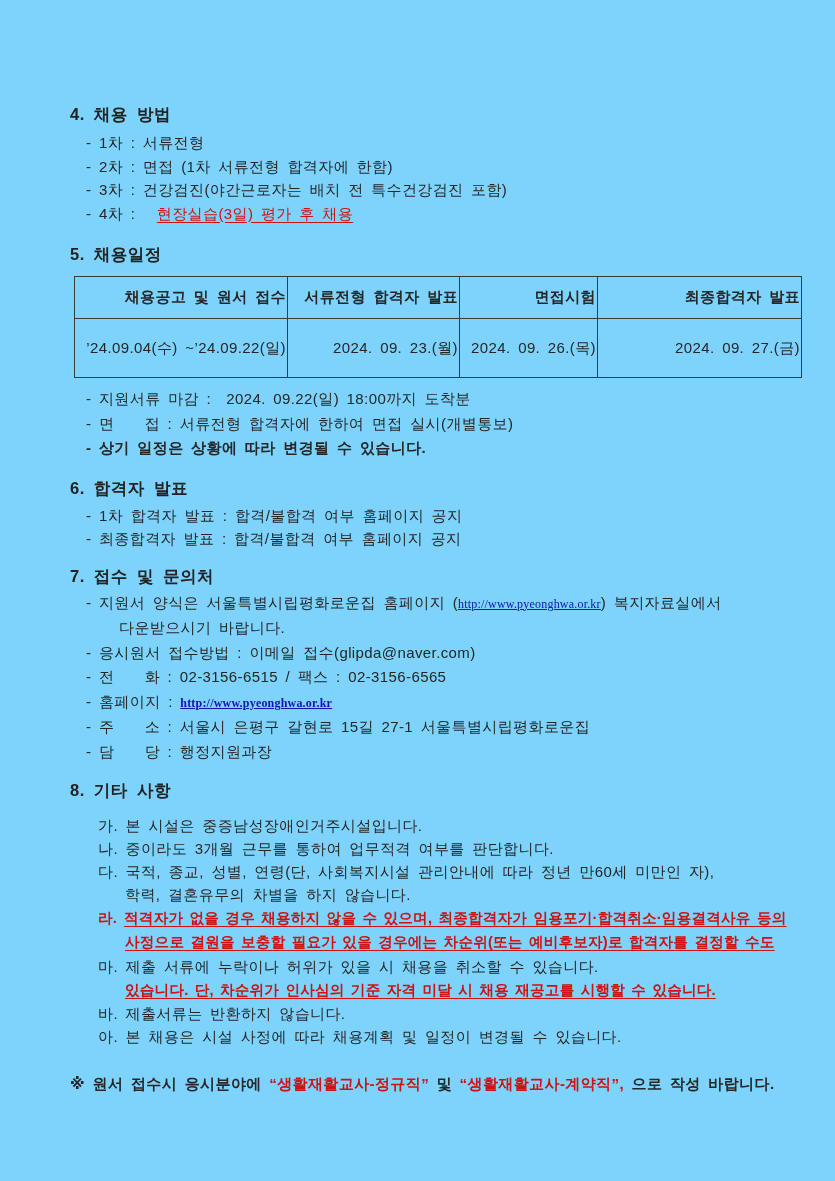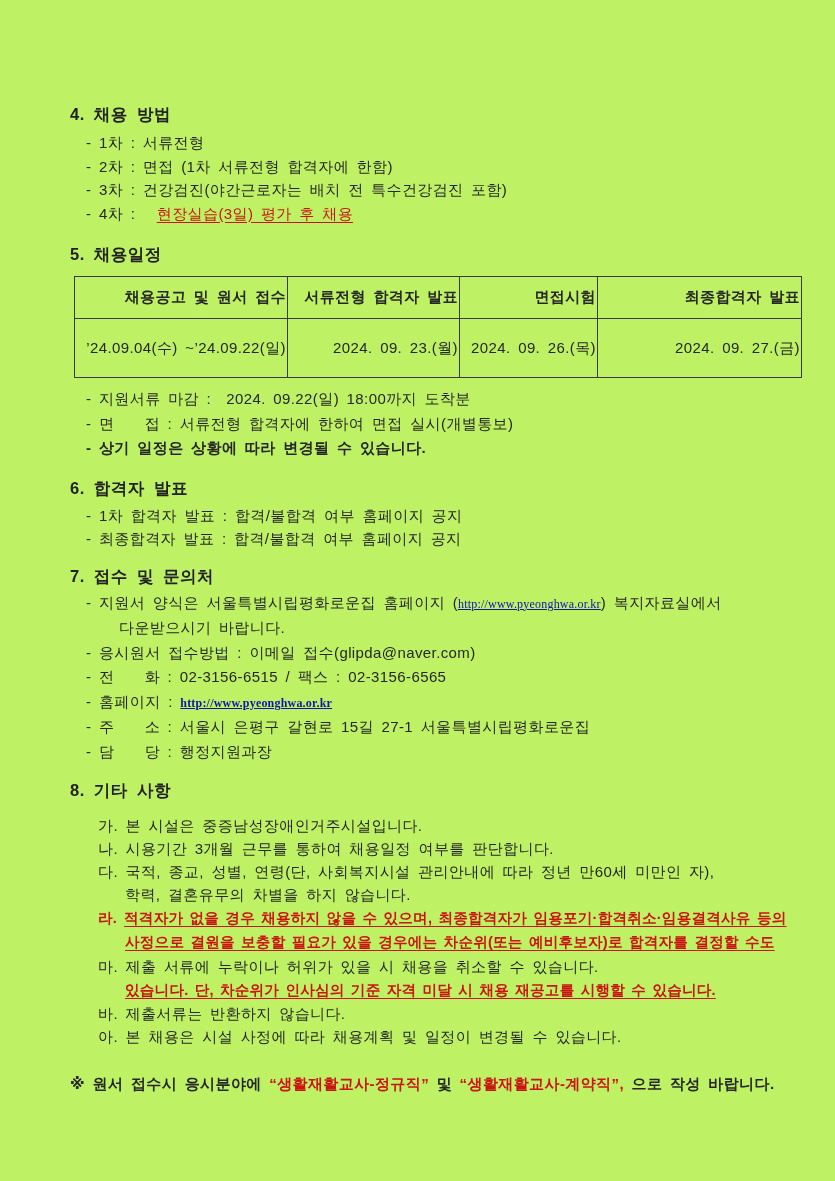--- a/index.html
+++ b/index.html
@@ -1,17 +1,17 @@
 <!DOCTYPE html>
 <html><head>
 <meta charset="utf-8">
 <style>
   html,body{margin:0;padding:0;background:#e8e8e8;}
   .page{
-    width:835px;height:1181px;background:#bef264;position:relative;
+    width:835px;height:1181px;background:#7dd3fc;position:relative;
     font-family:"Liberation Sans","DejaVu Sans",sans-serif;
     color:#262626;overflow:hidden;margin:0 auto;
   }
   .content{position:absolute;left:70px;top:104px;width:745px;}
   .h{
     font-size:16.5px;font-weight:bold;margin:0;letter-spacing:0.5px;
     word-spacing:4px;color:#222;
   }
   .line{
     font-size:15px;line-height:23.5px;white-space:pre-wrap;
@@ -122,21 +122,21 @@
         <div class="line"><span>- 홈페이지 : </span><a class="link bold" href="#">http://www.pyeonghwa.or.kr</a></div>
         <div class="line">- 주    소 : 서울시 은평구 갈현로 15길 27-1 서울특별시립평화로운집</div>
         <div class="line">- 담    당 : 행정지원과장</div>
       </div>
     </section>
 
     <section class="sec8">
       <h2 class="h">8. 기타 사항</h2>
       <div class="s8items ind2">
         <div class="line">가. 본 시설은 중증남성장애인거주시설입니다.</div>
-        <div class="line">나. 시용기간 3개월 근무를 통하여 채용일정 여부를 판단합니다.</div>
+        <div class="line">나. 중이라도 3개월 근무를 통하여 업무적격 여부를 판단합니다.</div>
         <div class="line">다. 국적, 종교, 성별, 연령(단, 사회복지시설 관리안내에 따라 정년 만60세 미만인 자),</div>
         <div class="line" style="padding-left:27px">학력, 결혼유무의 차별을 하지 않습니다.</div>
         <div class="line red-para"><span class="ra-label">라.</span><span class="u">적격자가 없을 경우 채용하지 않을 수 있으며, 최종합격자가 임용포기·합격취소·임용결격사유 등의</span></div>
         <div class="line red-para" style="padding-left:27px"><span class="u">사정으로 결원을 보충할 필요가 있을 경우에는 차순위(또는 예비후보자)로 합격자를 결정할 수도</span></div>
         <div class="line">마. 제출 서류에 누락이나 허위가 있을 시 채용을 취소할 수 있습니다.</div>
         <div class="line red-para" style="padding-left:27px"><span class="u">있습니다. 단, 차순위가 인사심의 기준 자격 미달 시 채용 재공고를 시행할 수 있습니다.</span></div>
         <div class="line">바. 제출서류는 반환하지 않습니다.</div>
         <div class="line">아. 본 채용은 시설 사정에 따라 채용계획 및 일정이 변경될 수 있습니다.</div>
       </div>
     </section>

